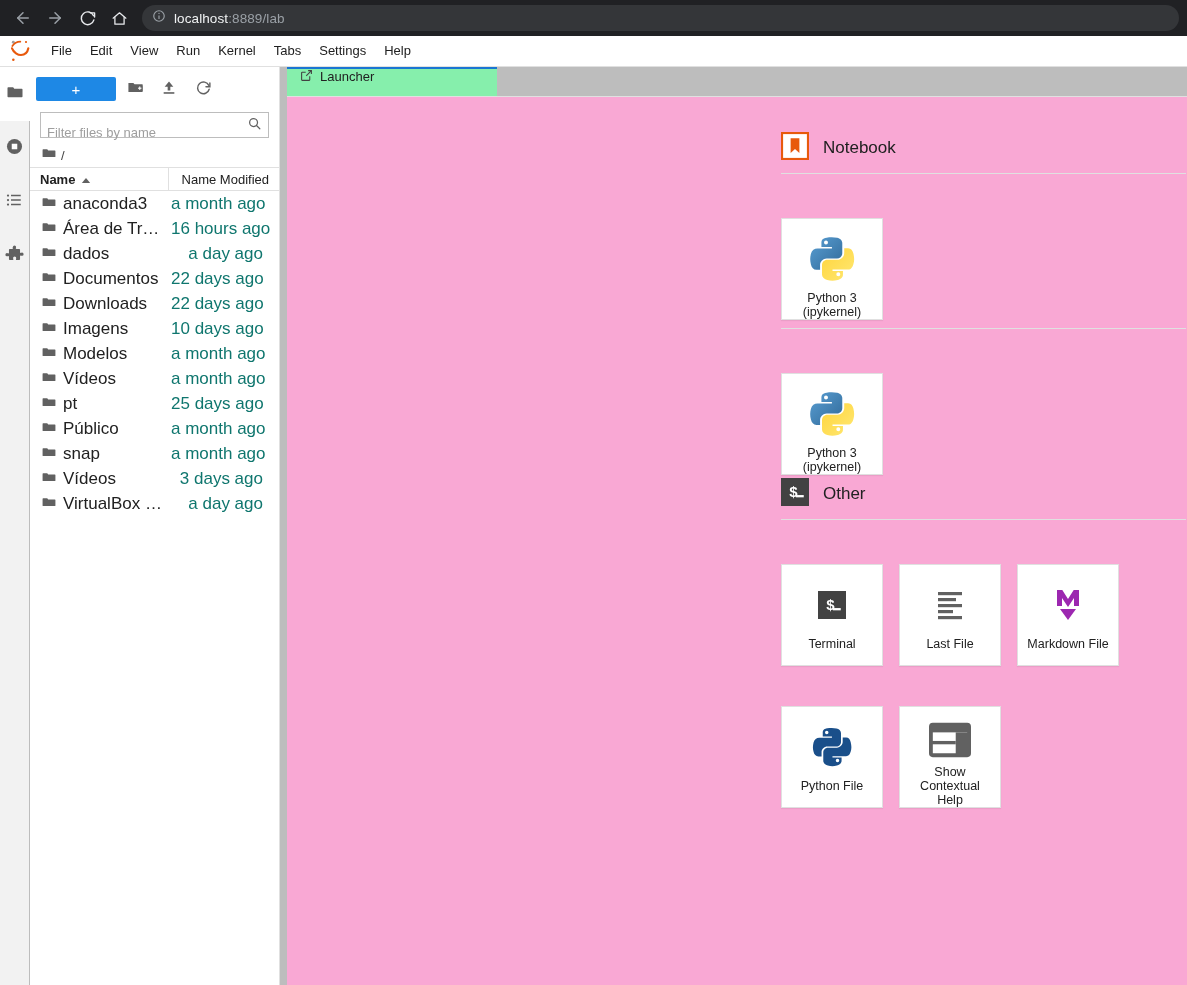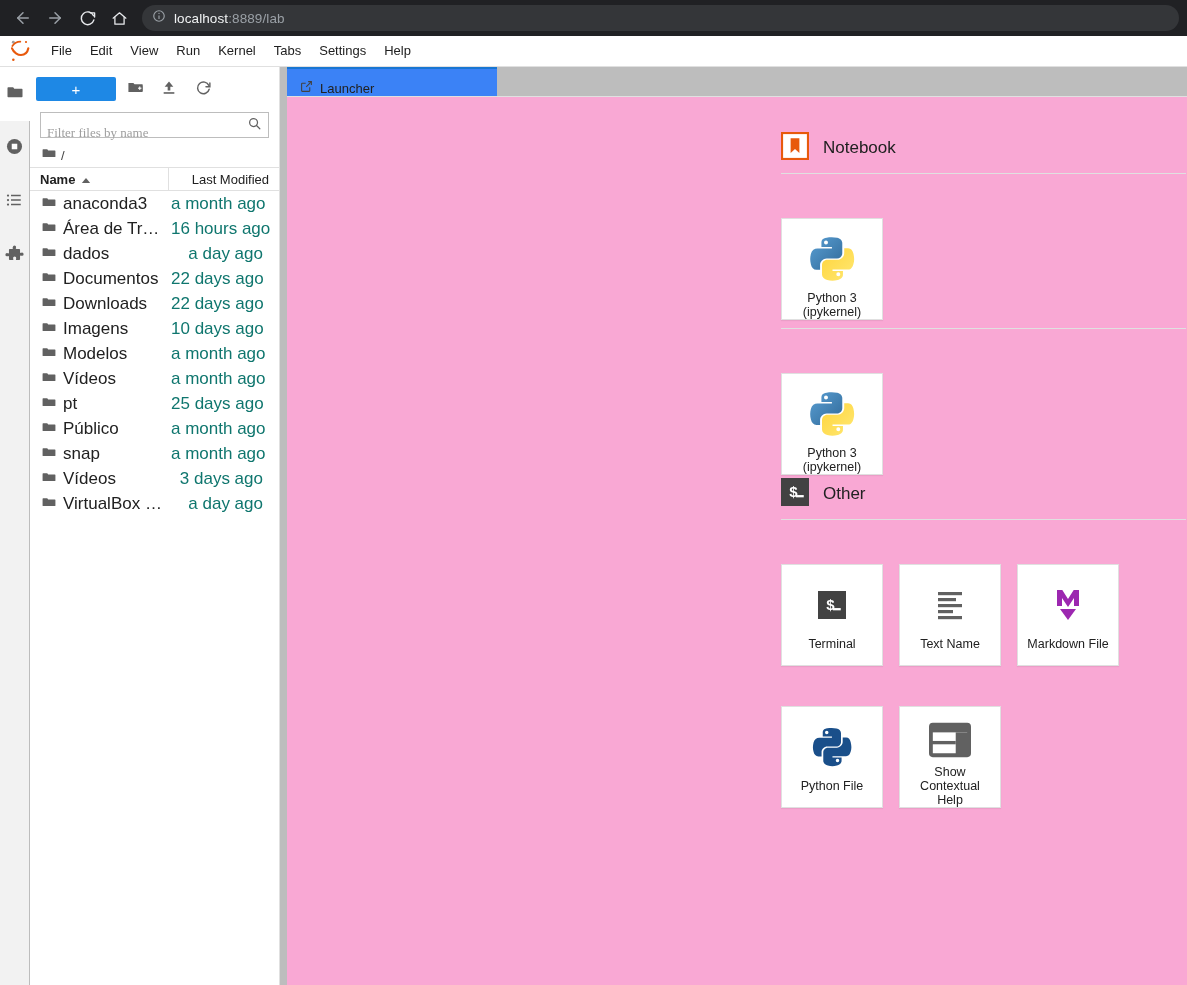--- a/index.html
+++ b/index.html
@@ -74,21 +74,21 @@
   .tool-icon {
     width: 30px; height: 24px; display: flex; align-items: center;
     justify-content: center; cursor: pointer;
   }
   .filter-wrap {
     margin: 7px 10px 0 10px; height: 26px; border: 1px solid #bdbdbd;
     display: flex; align-items: center; padding: 0 6px; gap: 4px;
   }
   .filter-wrap input {
     flex: 1; border: none; outline: none; font-size: 13px; color: #1d4ed8;
-    font-family: Liberation Serif, serif; background: transparent; margin-top: 15px;
+    font-family: Liberation Sans, sans-serif; background: transparent; margin-top: 15px;
   }
   .filter-wrap input::placeholder { color: #9e9e9e; }
   .breadcrumb {
     height: 24px; display: flex; align-items: center; gap: 5px;
     padding: 0 12px; margin-top: 5px; cursor: pointer;
   }
   .breadcrumb .crumb-text { font-size: 13px; color: #424242; }
   .fb-header {
     display: flex; border-top: 1px solid #e0e0e0;
     border-bottom: 1px solid #e0e0e0; height: 24px; align-items: center;
@@ -116,21 +116,21 @@
     white-space: nowrap;
   }
 
   
   .splitter { width: 7px; background: #bdbdbd; cursor: col-resize; flex: 0 0 7px; }
 
   
   .main-area { flex: 1; display: flex; flex-direction: column; background: #fff; min-width: 0; }
   .tab-bar { height: 29px; background: #bdbdbd; display: flex; align-items: flex-end; }
   .tab {
-    height: 29px; background: #3b82f6; display: flex; align-items: flex-end;
+    height: 29px; background: #86efac; display: flex; align-items: flex-start;
     gap: 7px; padding: 0 14px 0 13px; font-size: 13px; color: #212121;
     border-top: 2px solid #1976d2; min-width: 210px; cursor: pointer;
     position: relative;
   }
   .launcher-body {
     flex: 1; overflow: hidden; background: #f9a8d4;
     border-top: 1px solid #e0e0e0; padding-top: 34px;
   }
   .section { margin-bottom: 2px; }
   .section-head {
@@ -314,21 +314,21 @@
 
     <div class="fb-header">
       <div class="col-name">
         <span>Name</span>
         <span>
           <svg width="10" height="7" viewBox="0 0 12 8">
               <polygon points="6,1 11,7 1,7" fill="#616161"></polygon>
             </svg>
         </span>
       </div>
-      <div class="col-mod">Last Modified</div>
+      <div class="col-mod">Name Modified</div>
     </div>
 
     <div class="fb-list" id="file-list">
         <div class="fb-row">
           <span><svg width="14" height="14" viewBox="0 0 24 24" fill="#616161">
               <path d="M2 5.5h7l1.6 2H22a1 1 0 0 1 1 1V18a1 1 0 0 1-1 1H2a1 1 0 0 1-1-1V6.5a1 1 0 0 1 1-1z"></path>
             </svg></span>
           <span class="fname">anaconda3</span>
           <span class="fmod">a month ago</span>
         </div>
@@ -515,21 +515,21 @@
             <div class="card">
               <div class="card-icon">
                 <svg width="40" height="40" viewBox="0 0 40 40" fill="#616161">
                   <rect x="8" y="7" width="24" height="3.2"></rect>
                   <rect x="8" y="13" width="18" height="3.2"></rect>
                   <rect x="8" y="19" width="24" height="3.2"></rect>
                   <rect x="8" y="25" width="15" height="3.2"></rect>
                   <rect x="8" y="31" width="24" height="3.2"></rect>
                 </svg>
               </div>
-              <div class="card-label"><span>Text Name</span></div>
+              <div class="card-label"><span>Last File</span></div>
             </div>
             <div class="card">
               <div class="card-icon">
                 <svg width="40" height="40" viewBox="0 0 40 40" fill="#9c27b0">
                   <path d="M9 5h5.3l5.7 9 5.7-9H31v16h-5V13l-6 9-6-9v8H9z"></path>
                   <path d="M12 24h16l-8 11z"></path>
                 </svg>
               </div>
               <div class="card-label"><span>Markdown File</span></div>
             </div>

